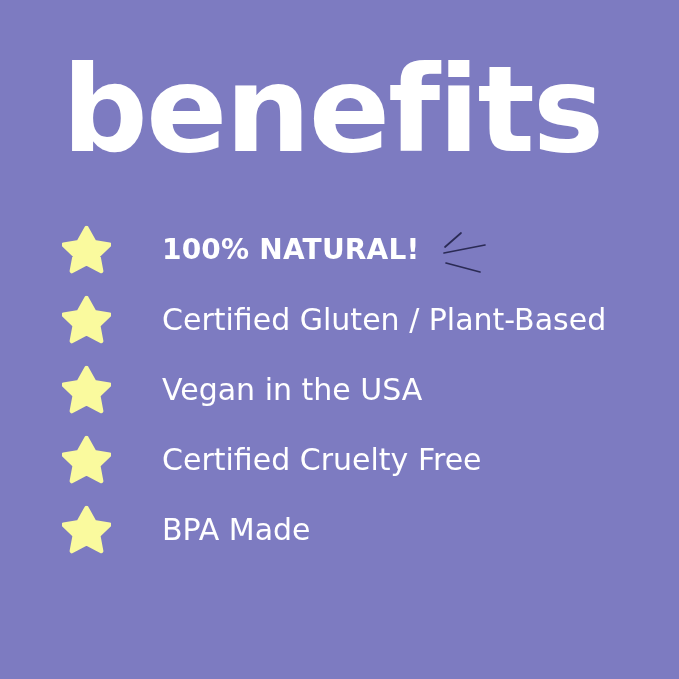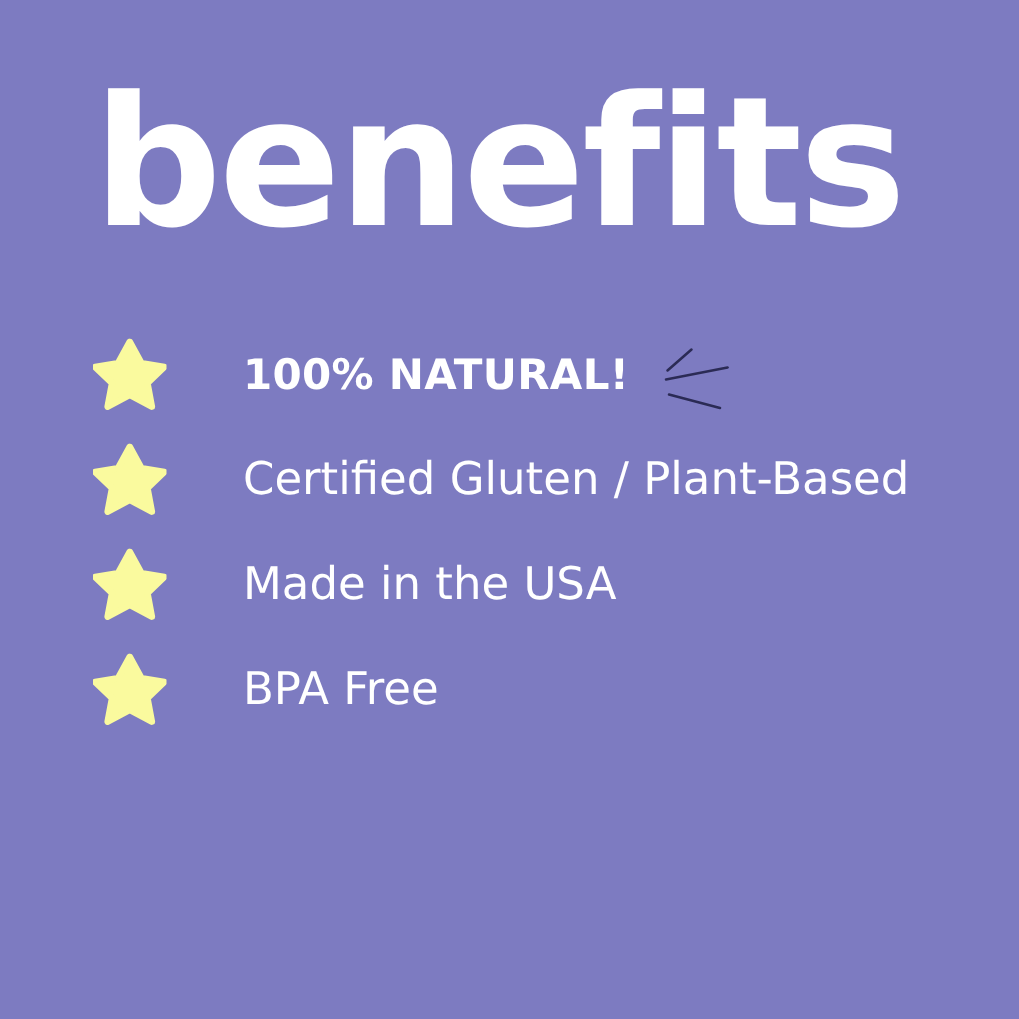--- a/index.html
+++ b/index.html
@@ -134,28 +134,36 @@
       </span>
       <span class="benefit-label">Certified Gluten / Plant-Based</span>
     </div>
 
     <div class="benefit-row">
       <span class="star-icon">
         <svg viewBox="0 0 100 100" width="49" height="49" aria-hidden="true">
           <path d="M50 5 L66 34 L97 39 L74 61 L80 93 L50 77 L20 93 L26 61 L3 39 L34 34 Z" fill="#fafa9e" stroke="#fafa9e" stroke-width="9" stroke-linejoin="round" stroke-linecap="round"></path>
         </svg>
       </span>
-      <span class="benefit-label">Made in the USA</span>
+      <span class="benefit-label">Vegan in the USA</span>
     </div>
-
 
     <div class="benefit-row">
       <span class="star-icon">
         <svg viewBox="0 0 100 100" width="49" height="49" aria-hidden="true">
           <path d="M50 5 L66 34 L97 39 L74 61 L80 93 L50 77 L20 93 L26 61 L3 39 L34 34 Z" fill="#fafa9e" stroke="#fafa9e" stroke-width="9" stroke-linejoin="round" stroke-linecap="round"></path>
         </svg>
       </span>
-      <span class="benefit-label">BPA Free</span>
+      <span class="benefit-label">Certified Cruelty Free</span>
+    </div>
+
+    <div class="benefit-row">
+      <span class="star-icon">
+        <svg viewBox="0 0 100 100" width="49" height="49" aria-hidden="true">
+          <path d="M50 5 L66 34 L97 39 L74 61 L80 93 L50 77 L20 93 L26 61 L3 39 L34 34 Z" fill="#fafa9e" stroke="#fafa9e" stroke-width="9" stroke-linejoin="round" stroke-linecap="round"></path>
+        </svg>
+      </span>
+      <span class="benefit-label">BPA Made</span>
     </div>
 
 
   </div>
 </div>
 
 </body></html>

